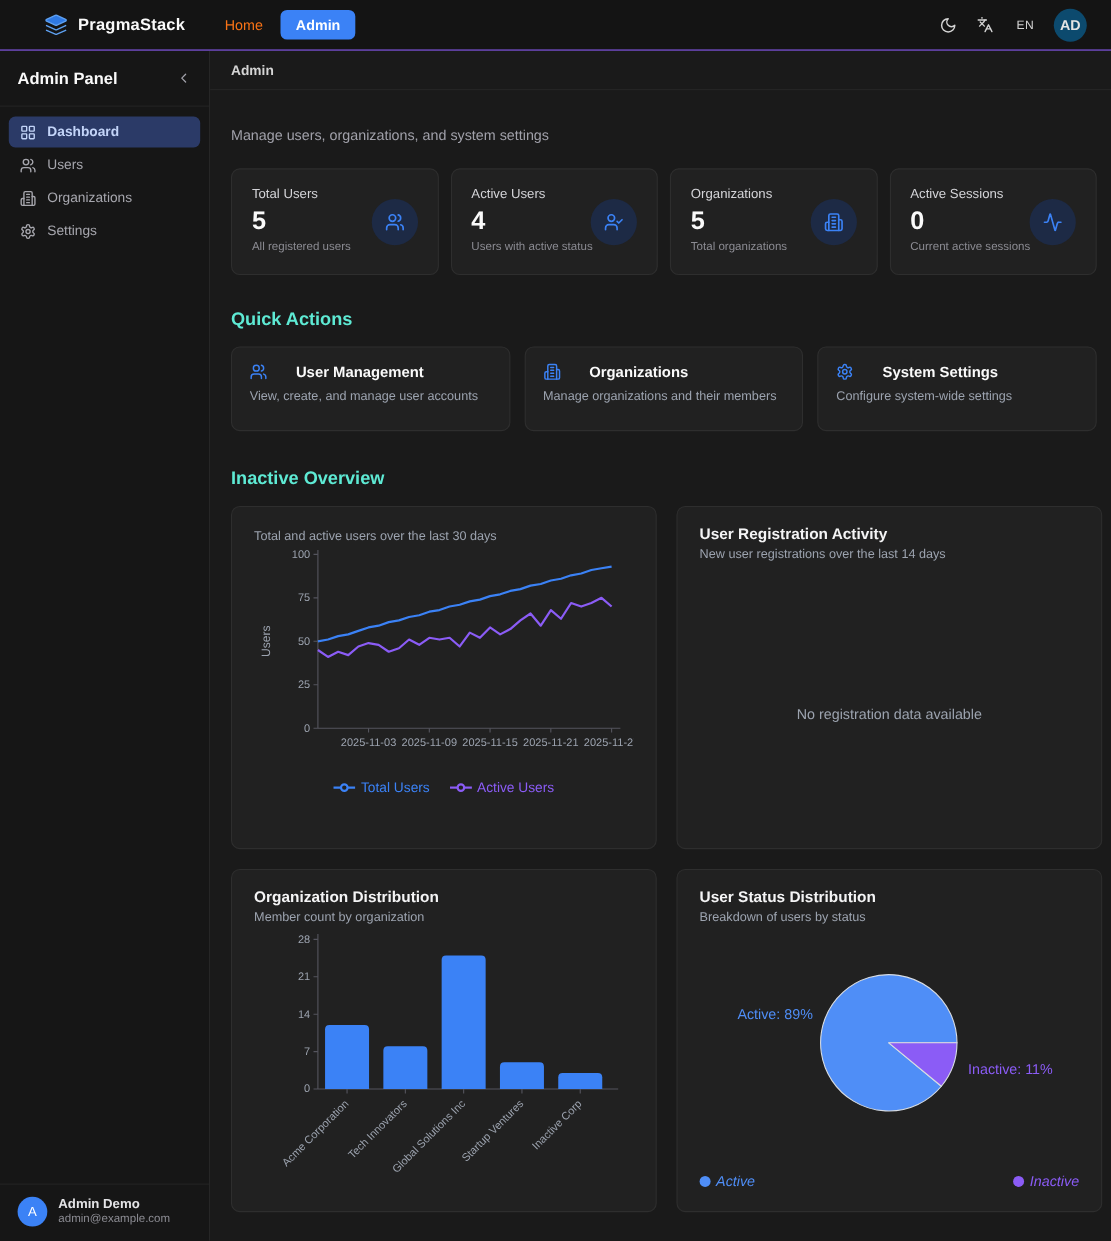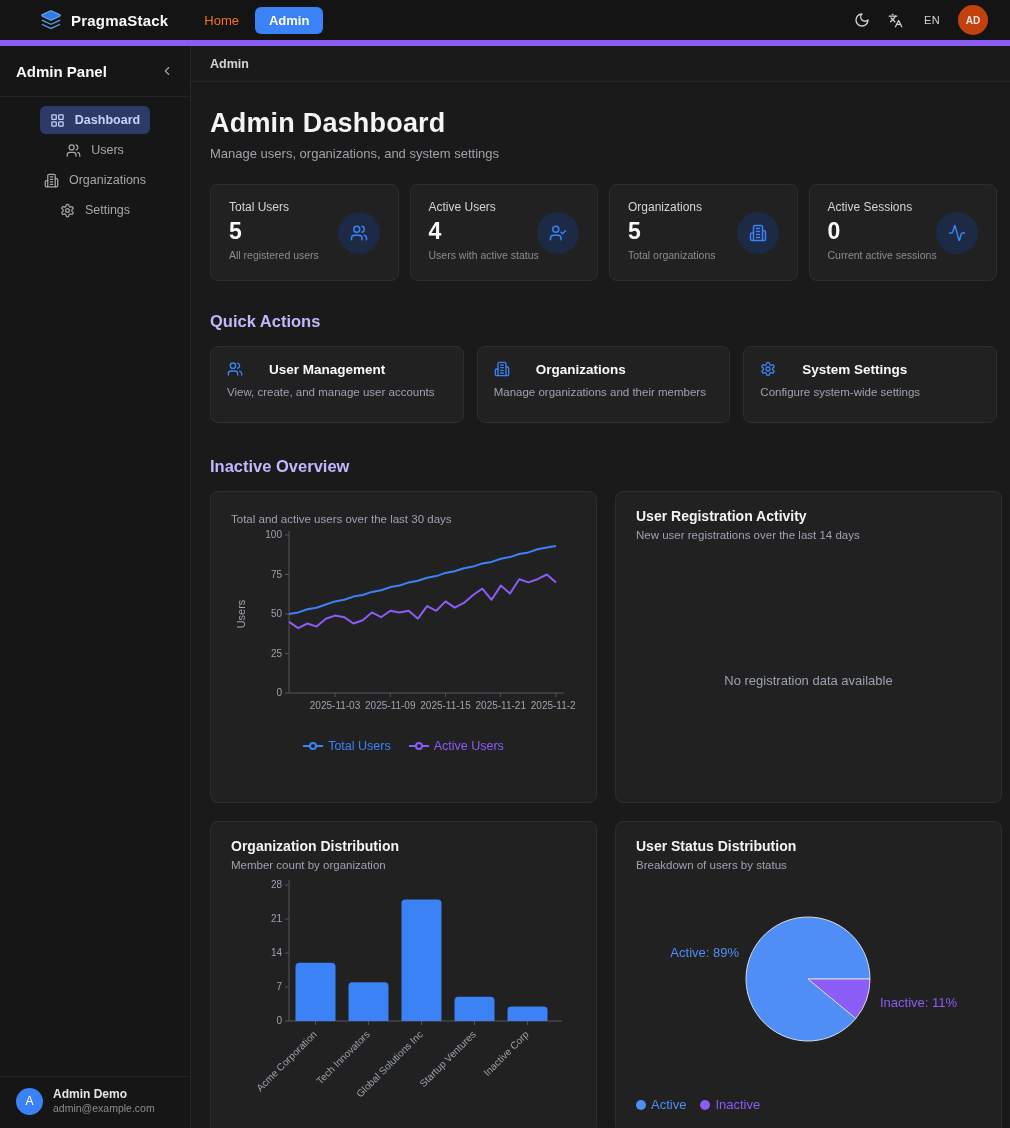--- a/index.html
+++ b/index.html
@@ -1,40 +1,40 @@
 <!DOCTYPE html>
 <html><head>
 <meta charset="utf-8">
 <style>
   * { margin:0; padding:0; box-sizing:border-box; }
   html,body { width:1010px; height:1128px; overflow:hidden; }
   body { background:#1a1a1a; color:#e4e4e7; font-family:"Liberation Sans","DejaVu Sans",sans-serif; }
 
   
-  .navbar { height:46px; background:#141414; border-bottom:6px solid #8b5cf6;
+  .navbar { height:46px; background:#141414; border-bottom:1px solid #8b5cf6;
             display:flex; align-items:center; padding:0 22px 0 40px; position:relative; z-index:5; }
   .brand { display:flex; align-items:center; gap:9px; }
   .brand-name { font-size:15px; font-weight:bold; color:#fafafa; letter-spacing:.2px; }
   .nav-links { display:flex; align-items:center; gap:6px; margin-left:26px; }
   .nav-link { font-size:13px; color:#f97316; padding:6px 10px; cursor:pointer; }
   .nav-link.active { background:#3b82f6; color:#ffffff; border-radius:6px; padding:6px 14px; font-weight:600; }
   .nav-right { margin-left:auto; display:flex; align-items:center; gap:18px; }
   .icon-btn { display:flex; align-items:center; gap:5px; color:#d4d4d4; cursor:pointer; background:none; border:none; }
   .lang-label { font-size:11px; color:#d4d4d4; letter-spacing:.3px;padding-left:16px; }
-  .avatar { width:30px; height:30px; border-radius:50%; background:#c2410c; color:#e5e5e5;
-            font-size:10px; font-weight:bold; display:flex; align-items:center; justify-content:center; cursor:pointer; }
+  .avatar { width:30px; height:30px; border-radius:50%; background:#0c4a6e; color:#e5e5e5;
+            font-size:13px; font-weight:bold; display:flex; align-items:center; justify-content:center; cursor:pointer; }
 
   
   .shell { display:flex; height:1082px; }
   .sidebar { width:191px; background:#161616; border-right:1px solid #262626; display:flex; flex-direction:column; }
   .sidebar-header { height:51px; display:flex; align-items:center; justify-content:space-between;
                     padding:0 16px; border-bottom:1px solid #232323; }
   .sidebar-title { font-size:15px; font-weight:bold; color:#fafafa; }
   .collapse-btn { background:none; border:none; color:#a1a1aa; cursor:pointer; display:flex; }
-  .sidebar-nav { padding:9px 8px; display:flex; flex-direction:column; gap:2px; flex:1;align-items:center; }
+  .sidebar-nav { padding:9px 8px; display:flex; flex-direction:column; gap:2px; flex:1; }
   .side-item { display:flex; align-items:center; gap:10px; height:28px; padding:0 10px; border-radius:6px;
                font-size:12.5px; color:#a6a6ad; cursor:pointer; }
   .side-item.active { background:#2b3a67; color:#c3d4f8; font-weight:600; }
   .sidebar-user { border-top:1px solid #232323; padding:10px 16px 12px; display:flex; align-items:center; gap:10px; }
   .user-avatar { width:27px; height:27px; border-radius:50%; background:#3b82f6; color:#fff; font-size:12px;
                  display:flex; align-items:center; justify-content:center; flex:none; }
   .user-name { font-size:12px; font-weight:bold; color:#e4e4e7; line-height:1.3; }
   .user-email { font-size:10.5px; color:#8b8b92; line-height:1.3; }
 
   
@@ -50,39 +50,39 @@
 
   .stats-grid { display:grid; grid-template-columns:repeat(4,1fr); gap:11px; margin-top:23px; }
   .stat-card { height:97px; padding:15px 18px; position:relative; }
   .stat-label { font-size:12px; color:#d4d4d8; }
   .stat-value { font-size:23px; font-weight:bold; color:#fafafa; margin-top:4px; }
   .stat-desc { font-size:10.5px; color:#8b8b92; margin-top:4px; }
   .stat-icon-wrap { position:absolute; right:18px; top:50%; transform:translateY(-50%);
                     width:42px; height:42px; border-radius:50%; background:#1d2a45;
                     display:flex; align-items:center; justify-content:center; color:#3b82f6; }
 
-  .section-heading { font-size:16.5px; font-weight:bold; color:#c4b5fd; }
+  .section-heading { font-size:16.5px; font-weight:bold; color:#5eead4; }
   .qa-heading { margin-top:31px; }
   .qa-grid { display:grid; grid-template-columns:repeat(3,1fr); gap:13px; margin-top:15px; }
   .qa-card { height:77px; padding:14px 16px; cursor:pointer; }
   .qa-title-row { display:flex; align-items:center; gap:26px; color:#3b82f6; }
   .qa-title { font-size:13.5px; font-weight:bold; color:#fafafa; }
   .qa-desc { font-size:11.5px; color:#9ca3af; margin-top:9px; }
 
   .an-heading { margin-top:34px; }
   .charts-grid { display:grid; grid-template-columns:repeat(2,1fr); gap:18px; margin-top:15px; }
   .chart-card { height:312px; padding:16px 20px; display:flex; flex-direction:column; }
   .chart-title { font-size:14px; font-weight:bold; color:#f4f4f5; }
   .chart-subtitle { font-size:11.5px; color:#9ca3af; margin-top:5px; }
   .chart-body { flex:1; position:relative; }
   .empty-msg { position:absolute; left:0; right:0; top:54%; text-align:center; font-size:13px; color:#9ca3af; }
 
   .line-legend { display:flex; justify-content:center; gap:18px; margin-top:2px; }
   .legend-item { display:flex; align-items:center; gap:5px; font-size:12.5px; }
-  .pie-legend { display:flex; justify-content:flex-start; gap:14px; position:absolute; left:0; right:0; bottom:4px; }
+  .pie-legend { display:flex; justify-content:space-between; gap:14px; position:absolute; left:0; right:0; bottom:4px;font-style:italic; }
   .pie-legend .legend-item { font-size:13px; }
   .dot { width:10px; height:10px; border-radius:50%; display:inline-block; }
 
   svg.icon { display:block; }
   text { font-family:"Liberation Sans","DejaVu Sans",sans-serif; }
 </style>
 </head>
 <body>
 
 <header class="navbar">
@@ -192,21 +192,20 @@
         <div class="user-email">admin@example.com</div>
       </div>
     </div>
   </aside>
 
   <main class="main">
     <div class="breadcrumb-bar">
       <span class="breadcrumb">Admin</span>
     </div>
     <div class="content">
-      <h1 class="page-title">Admin Dashboard</h1>
       <p class="page-subtitle">Manage users, organizations, and system settings</p>
 
       <div class="stats-grid">
         <div class="card stat-card">
           <div class="stat-label">Total Users</div>
           <div class="stat-value">5</div>
           <div class="stat-desc">All registered users</div>
           <div class="stat-icon-wrap">
             <svg class="icon" width="18" height="18" viewBox="0 0 24 24" fill="none" stroke="currentColor" stroke-width="2" stroke-linecap="round" stroke-linejoin="round">
               <path d="M16 21v-2a4 4 0 0 0-4-4H6a4 4 0 0 0-4 4v2"></path>

